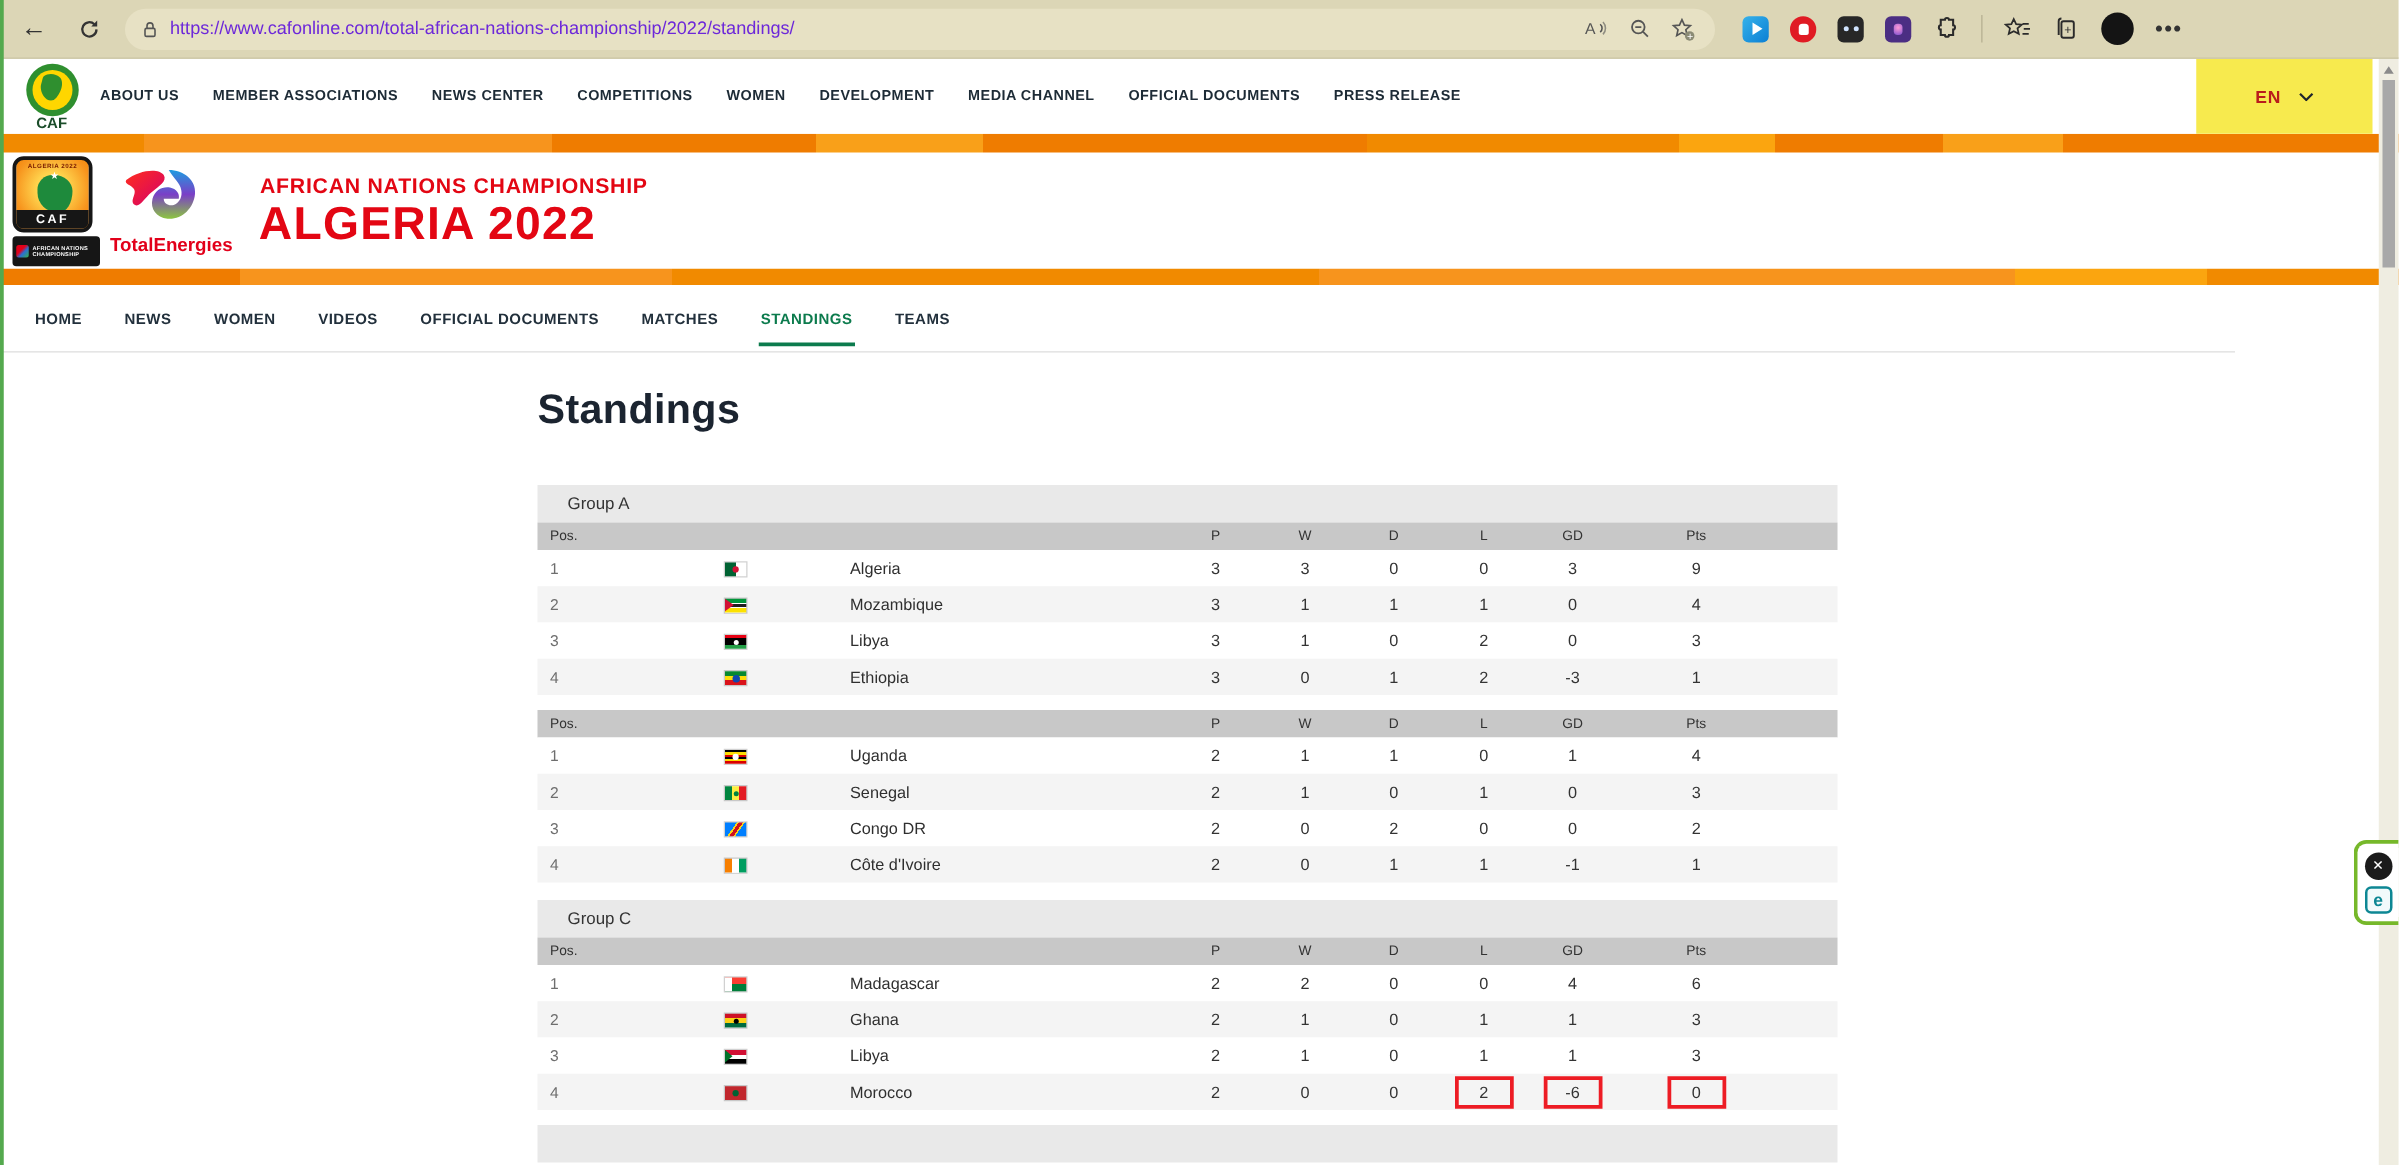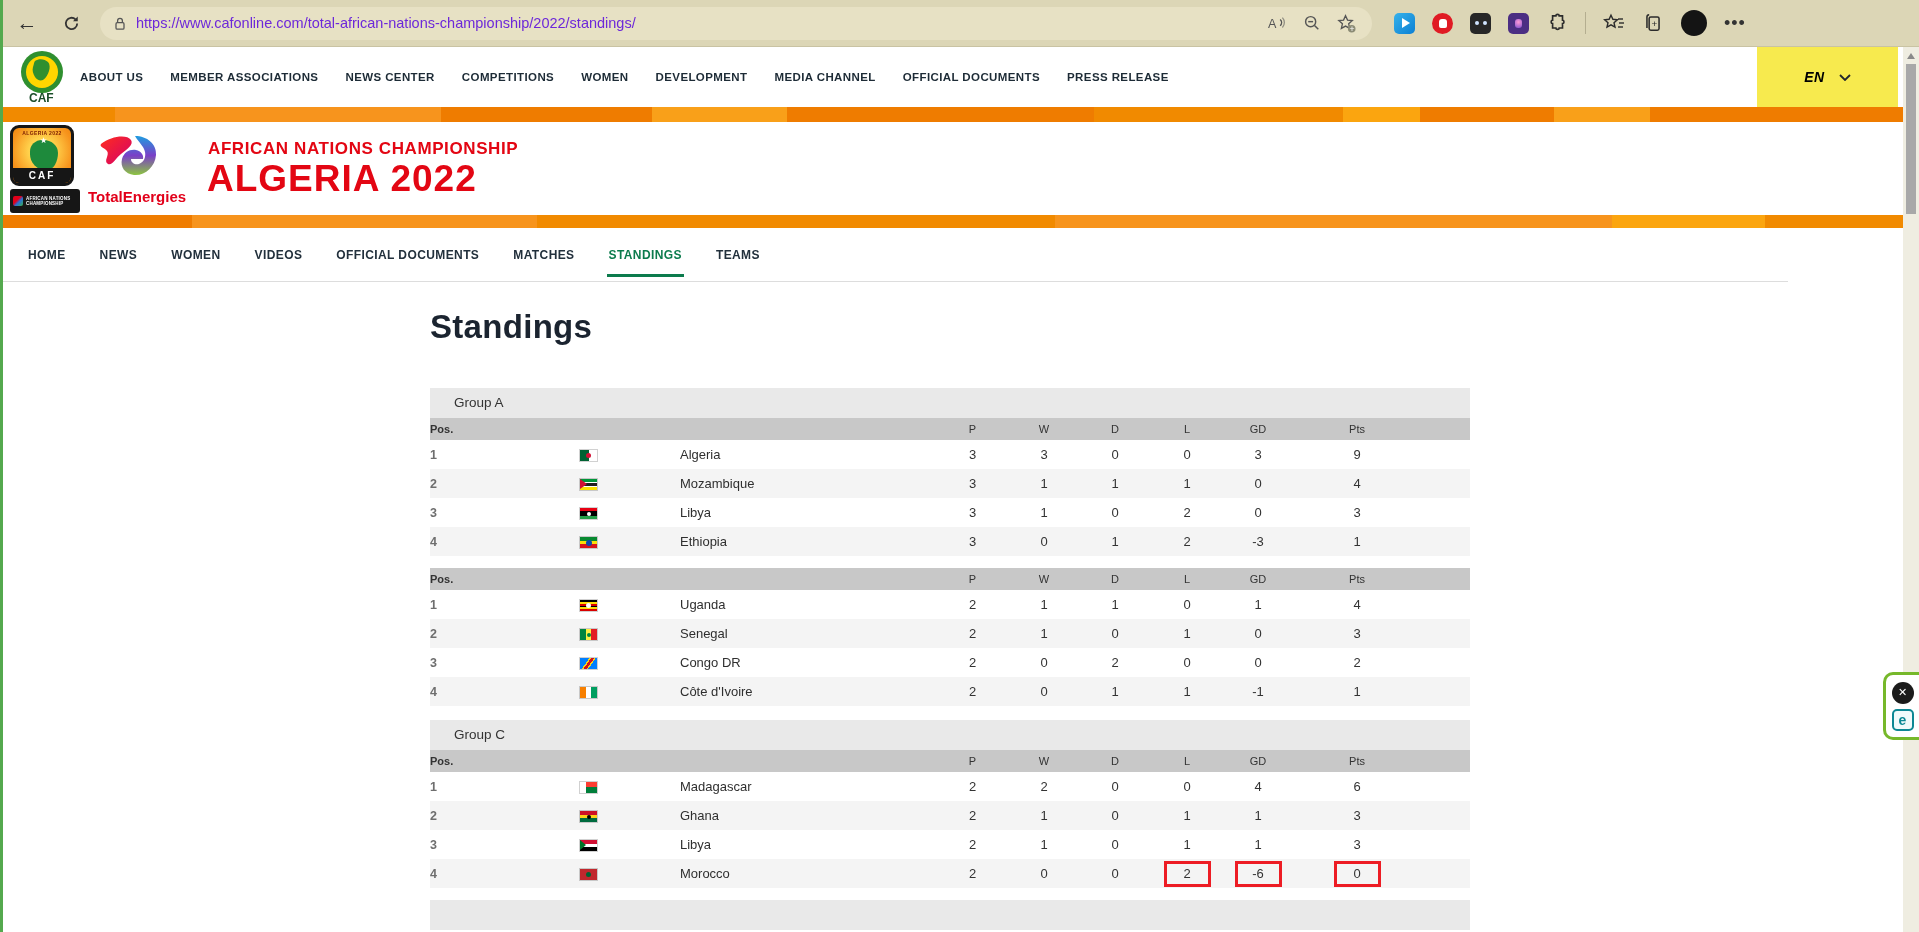--- a/index.html
+++ b/index.html
@@ -29,21 +29,21 @@
   .divider-v{width:1px;height:22px;background:#b4ae90;}
   .avatar{width:26px;height:26px;border-radius:50%;background:#141414;}
   .dots{font-size:18px;color:#333;letter-spacing:1px;margin-right:14px;}
 
   
   .topnav{position:absolute;left:0;top:47px;width:1919px;height:60px;background:#fff;display:flex;align-items:center;z-index:10;}
   .caf-logo{width:46px;height:56px;margin-left:19px;position:relative;flex:none;}
   .tn-items{display:flex;align-items:center;gap:27px;margin-left:15px;}
   .tn-item{font-size:11.5px;font-weight:bold;color:#1d2b36;letter-spacing:.4px;cursor:pointer;white-space:nowrap;}
   .lang-box{position:absolute;right:21px;top:0;width:141px;height:60px;background:#f7ea4e;display:flex;align-items:center;justify-content:center;gap:14px;cursor:pointer;}
-  .lang-box span{font-size:14px;font-weight:bold;color:#000000;letter-spacing:.5px;font-style:italic;}
+  .lang-box span{font-size:14px;font-weight:bold;color:#b91c1c;letter-spacing:.5px;}
 
   
   .stripe{position:absolute;left:0;width:1919px;z-index:5;}
   .stripe-top{top:107px;height:15px;background:linear-gradient(90deg,#f18a00 0 6%,#f7941d 6% 23%,#ef7c00 23% 34%,#f9a019 34% 41%,#ef7c00 41% 57%,#f18a00 57% 70%,#fba50f 70% 74%,#ef7c00 74% 81%,#f9a019 81% 86%,#ef7c00 86%);}
   .stripe-bottom{top:215px;height:13px;background:linear-gradient(90deg,#ef7c00 0 10%,#f7941d 10% 28%,#f18a00 28% 55%,#f7941d 55% 84%,#fba50f 84% 92%,#f18a00 92%);}
 
   
   .banner{position:absolute;left:0;top:122px;width:1919px;height:93px;background:#fff;}
   .shield{position:absolute;left:10px;top:3px;width:64px;height:61px;border:3px solid #161616;border-radius:9px;background:radial-gradient(circle at 50% 42%,#ffd34d 0 30%,#f7941d 70%,#ef7c00);overflow:hidden;}
   .shield .arc{position:absolute;top:2px;left:0;right:0;text-align:center;font-size:5px;font-weight:bold;color:#7a1d00;letter-spacing:.4px;}
@@ -68,21 +68,21 @@
   .content{position:absolute;left:0;top:282px;width:1919px;height:650px;background:#fff;overflow:hidden;}
   h1.page-h{margin:26px 0 0 430px;font-size:33px;font-weight:800;color:#1b2430;letter-spacing:.3px;}
   .tables{margin:42px 0 0 430px;width:1040px;}
   .group-table{margin-bottom:12px;}
   .group-table.gap-lg{margin-bottom:14px;}
   .group-bar{height:30px;line-height:30px;background:#e9e9e9;padding-left:24px;font-size:13.5px;color:#333;}
   .row{display:grid;grid-template-columns:150px 100px 255px 75px 68px 74px 70px 72px 126px;align-items:center;}
   .thead{height:22px;background:#c8c8c8;font-size:11px;color:#333;}
   .trow{height:29px;background:#fff;font-size:13px;color:#333;}
   .trow.alt{background:#f4f4f4;}
-  .c-pos{color:#6e6e6e;font-size:12.5px;font-weight:bold;}
+  .c-pos{padding-left:10px;color:#6e6e6e;font-size:12.5px;}
   .thead .c-pos{color:#333;font-size:11px;}
   .c-num{text-align:center;}
   .c-name{color:#2f2f2f;}
   .next-bar{height:30px;background:#e9e9e9;}
   .hl{display:inline-flex;align-items:center;justify-content:center;min-width:47px;height:26px;border:3px solid #ed1c24;}
 
   
   .flag{width:17px;height:11px;display:inline-block;position:relative;overflow:hidden;box-shadow:0 0 0 1px rgba(0,0,0,.18);vertical-align:middle;}
   .flag::after{content:"";position:absolute;}
   .flag-algeria{background:linear-gradient(90deg,#006233 50%,#fff 50%);}

